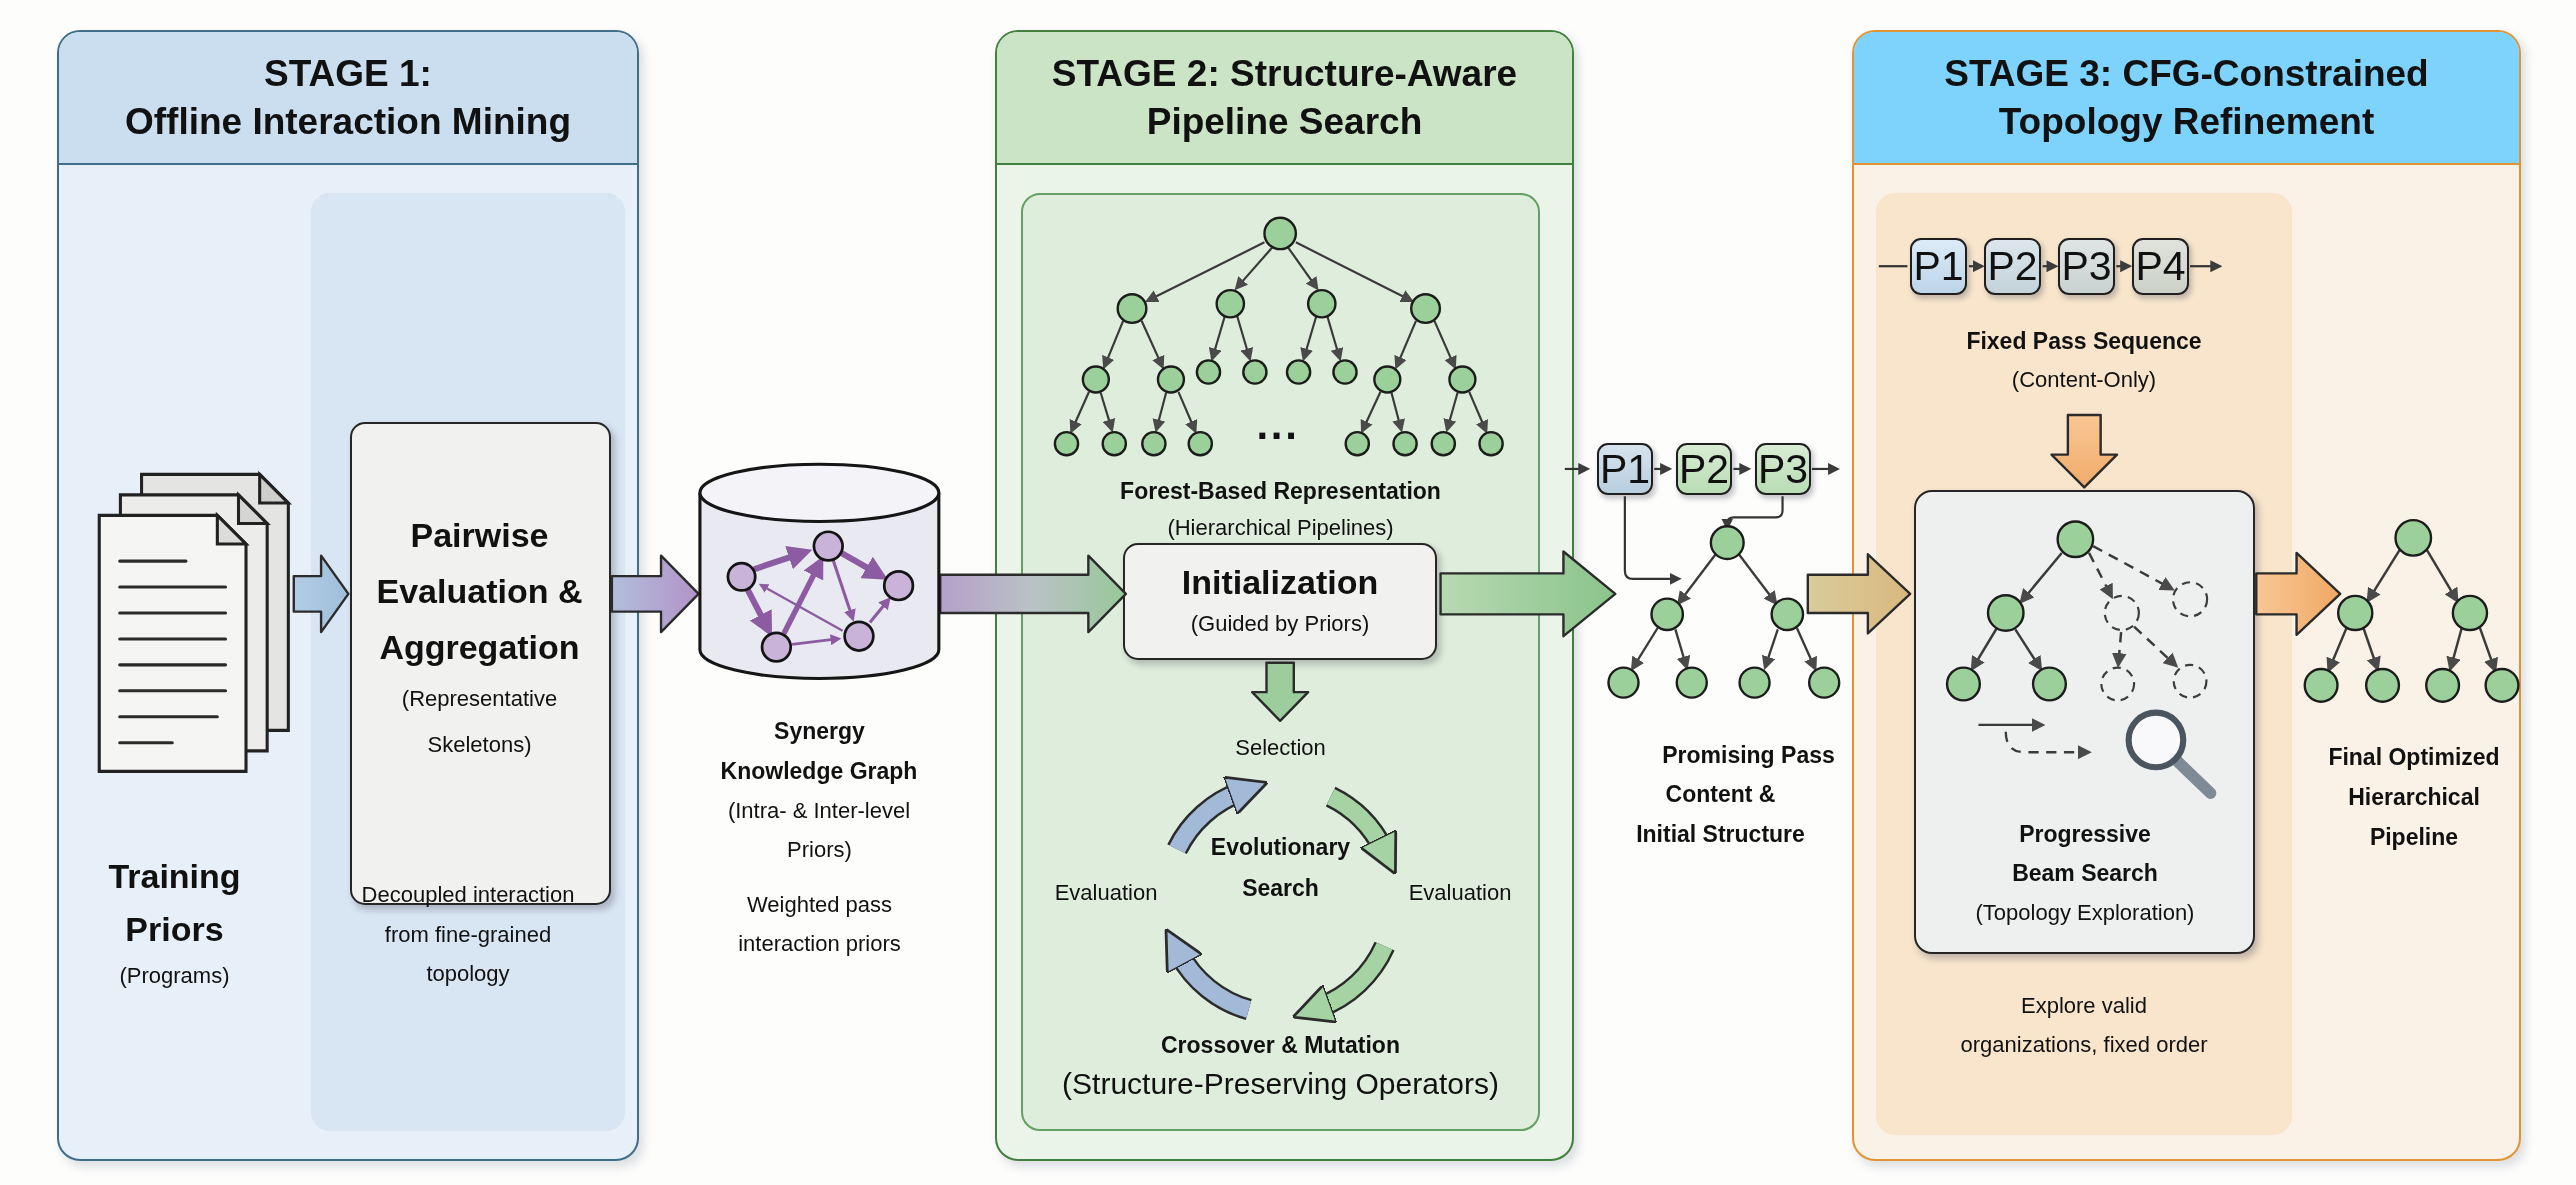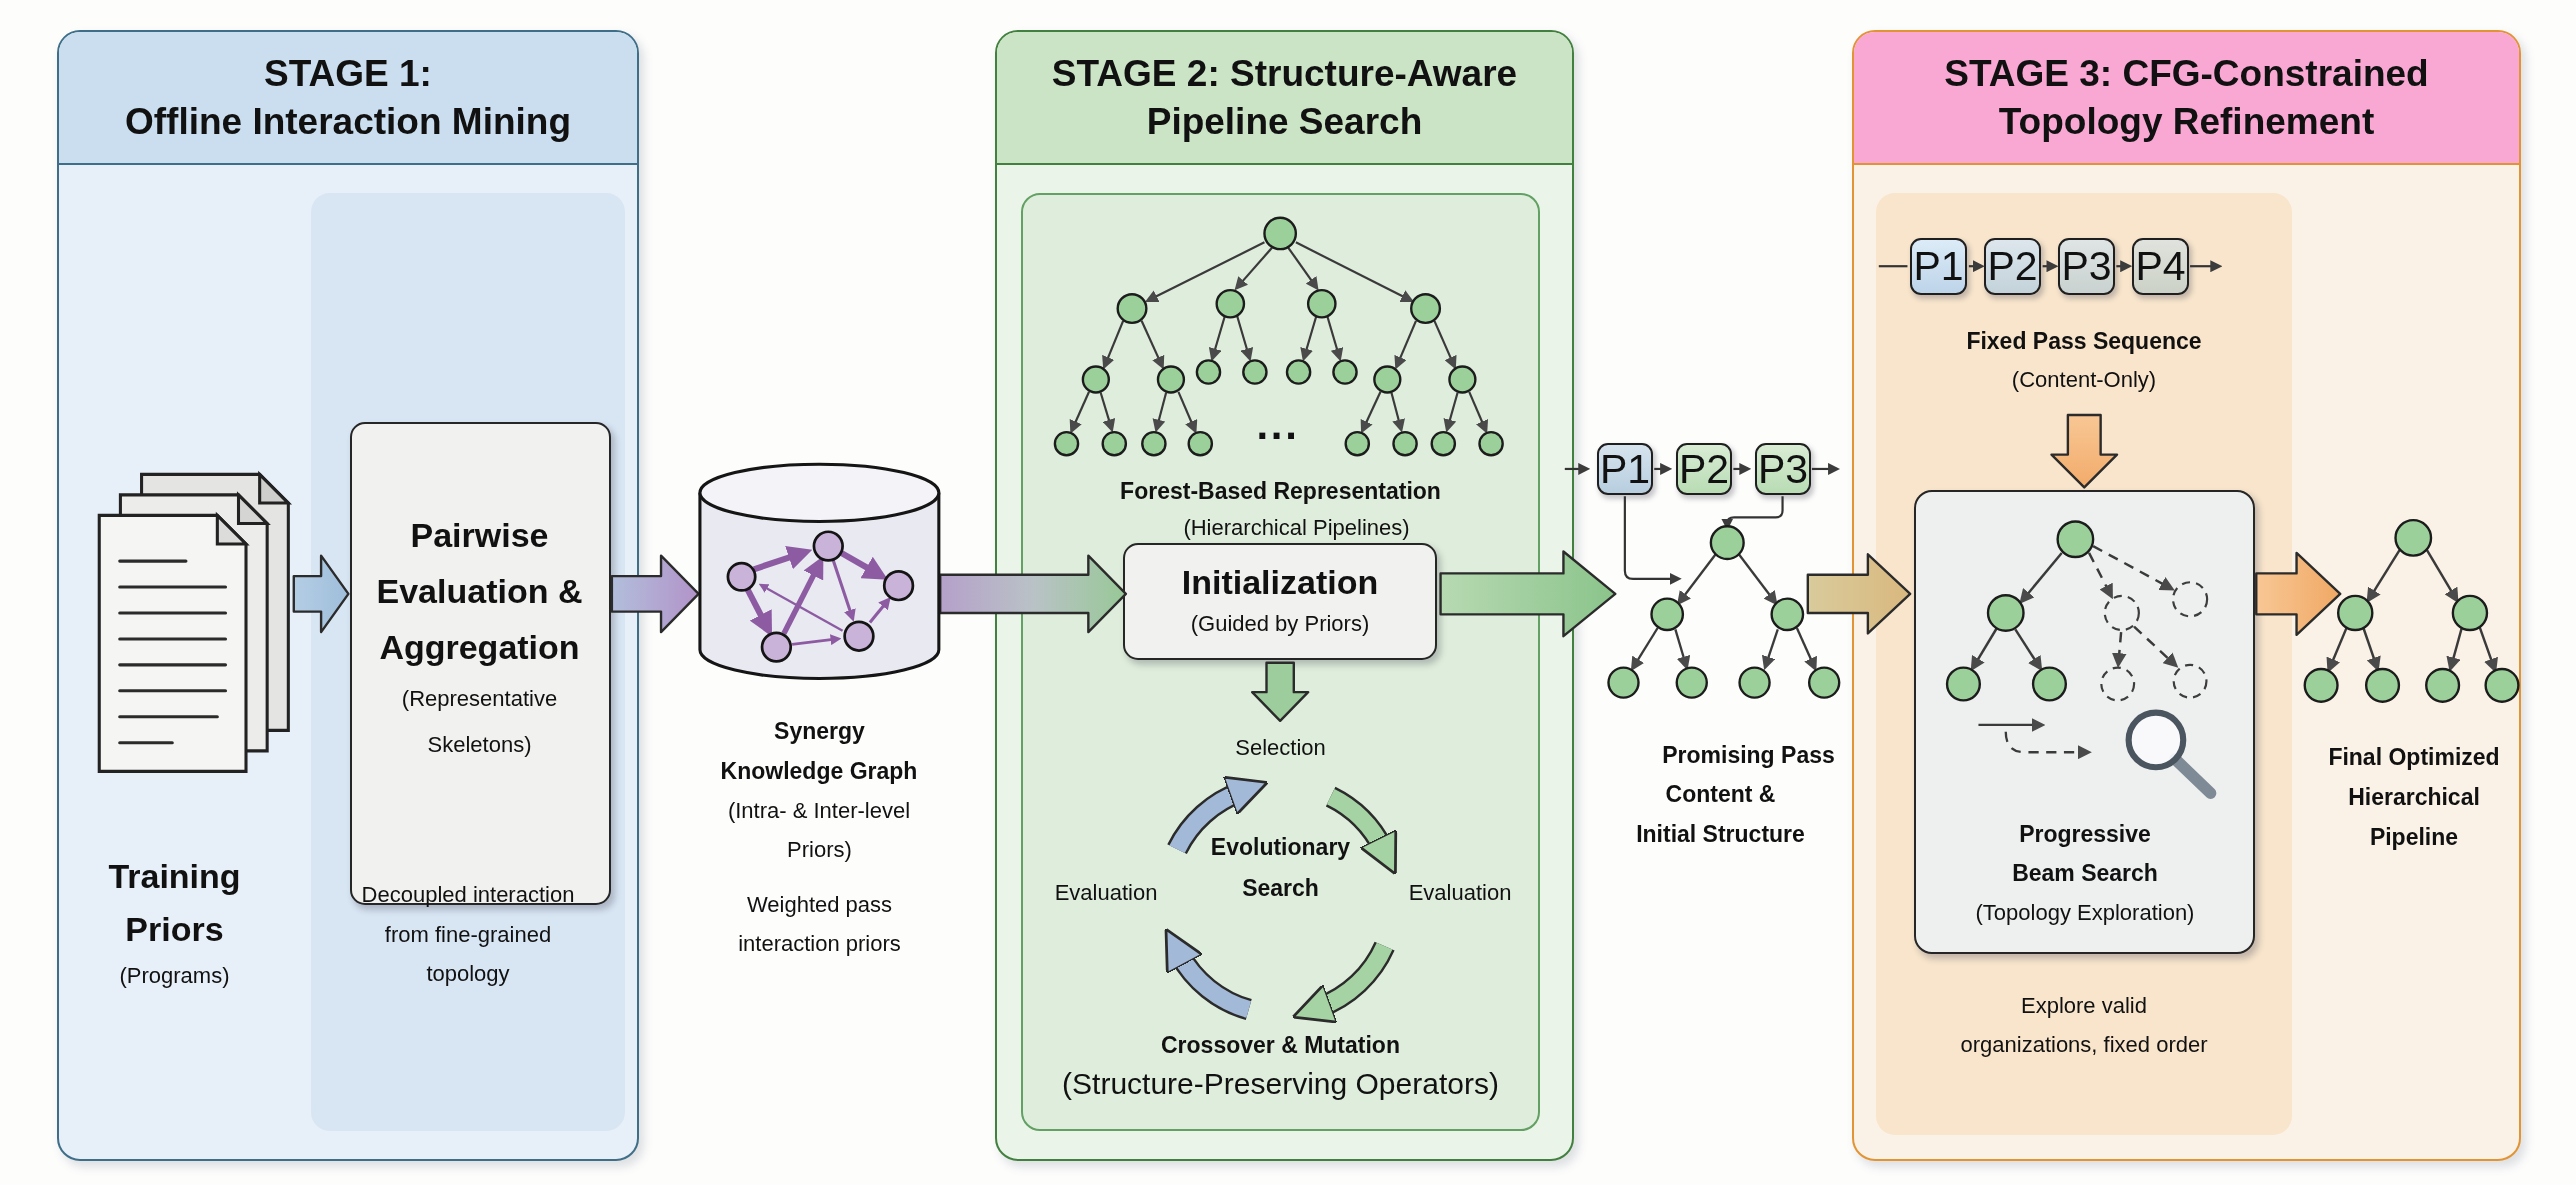--- a/index.html
+++ b/index.html
@@ -9,21 +9,21 @@
   .panel{position:absolute;top:30px;height:1131px;border-radius:23px;border:2.7px solid;box-sizing:border-box;
          box-shadow:4.1px 5.5px 9.6px rgba(80,90,110,0.18);}
   .panel .hdr{height:131px;border-bottom:2.7px solid;border-radius:20.5px 20.5px 0 0;
               display:flex;flex-direction:column;align-items:center;justify-content:center;}
   .hl{font-size:37px;font-weight:bold;line-height:48px;text-align:center;letter-spacing:0px;}
   .p1{left:57px;width:582px;border-color:#3f6e88;background:#e7eff8;}
   .p1 .hdr{background:#cadeef;border-color:#3f6e88;}
   .p2{left:995px;width:579px;border-color:#42803f;background:#eaf4e8;}
   .p2 .hdr{background:#cae4c5;border-color:#42803f;}
   .p3{left:1852px;width:669px;border-color:#e29434;background:#faf2e7;}
-  .p3 .hdr{background:#f9a8d4;border-color:#e29434;}
+  .p3 .hdr{background:#7dd3fc;border-color:#e29434;}
   .inner{position:absolute;border-radius:19px;}
   .inner1{left:311px;top:193px;width:314px;height:938px;background:#d8e5f3;}
   .inner2{left:1021px;top:193px;width:519px;height:938px;background:#dfeedc;border:2px solid #63a063;box-sizing:border-box;}
   .inner3{left:1876px;top:193px;width:416px;height:942px;background:#f8e5cc;}
   
   .gbox{position:absolute;background:#f1f1ef;border:2.7px solid #262626;border-radius:15px;box-sizing:border-box;
         box-shadow:3.4px 4.1px 6.8px rgba(60,60,80,0.28);}
   .pbox{position:absolute;border:2.7px solid #1f1f1f;border-radius:11px;box-sizing:border-box;
         display:flex;align-items:center;justify-content:center;font-size:41px;
         box-shadow:2.7px 3.4px 5.5px rgba(60,60,80,0.28);}
@@ -357,21 +357,21 @@
   <div class="t f46" style="left:318px;top:954px;width:300px;">topology</div>
 
   <div class="t b f48" style="left:683px;top:711px;width:273px;">Synergy</div>
   <div class="t b f48" style="left:669px;top:751px;width:300px;">Knowledge Graph</div>
   <div class="t f46" style="left:669px;top:791px;width:300px;">(Intra- &amp; Inter-level</div>
   <div class="t f46" style="left:683px;top:830px;width:273px;">Priors)</div>
   <div class="t f46" style="left:683px;top:885px;width:273px;">Weighted pass</div>
   <div class="t f46" style="left:683px;top:924px;width:273px;">interaction priors</div>
 
   <div class="t b f48" style="left:1021px;top:471px;width:519px;">Forest-Based Representation</div>
-  <div class="t f46" style="left:1021px;top:508px;width:519px;margin-left:16px;">(Hierarchical Pipelines)</div>
+  <div class="t f46" style="left:1021px;top:508px;width:519px;">(Hierarchical Pipelines)</div>
   <div class="t b" style="left:1244px;top:401px;width:68px;font-size:42px;letter-spacing:2.7px;">...</div>
 
   <div class="t b f50" style="left:1130px;top:554px;width:300px;">Initialization</div>
   <div class="t f46" style="left:1130px;top:604px;width:300px;">(Guided by Priors)</div>
 
   <div class="t f46" style="left:1178px;top:728px;width:205px;">Selection</div>
   <div class="t f46" style="left:1024px;top:873px;width:164px;">Evaluation</div>
   <div class="t f46" style="left:1378px;top:873px;width:164px;">Evaluation</div>
   <div class="t b f48" style="left:1185px;top:827px;width:191px;">Evolutionary</div>
   <div class="t b f48" style="left:1185px;top:868px;width:191px;">Search</div>

